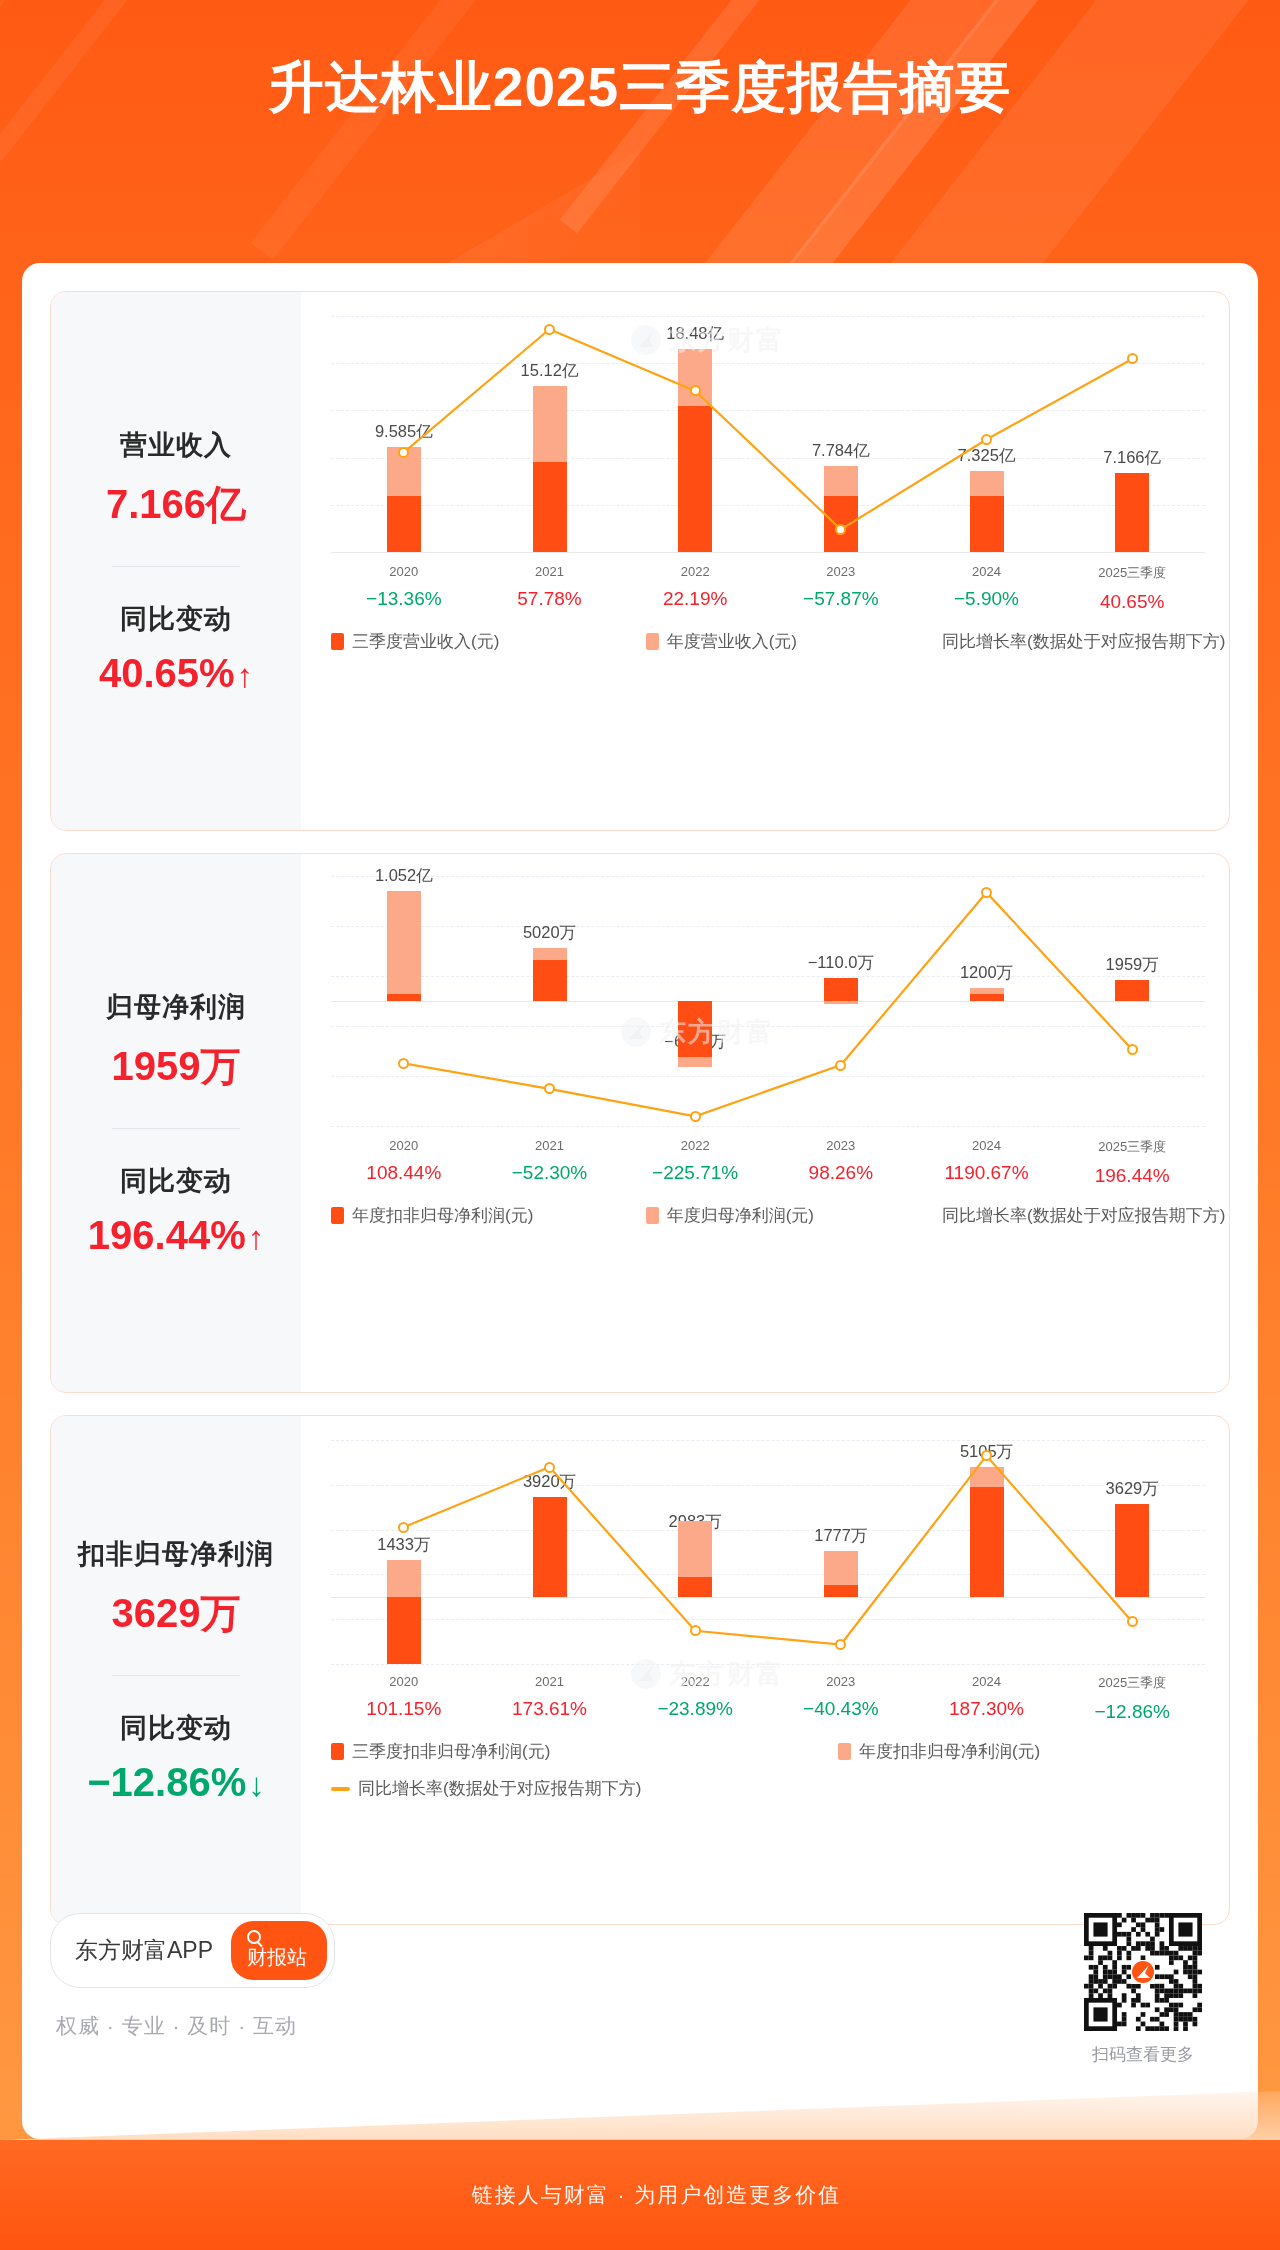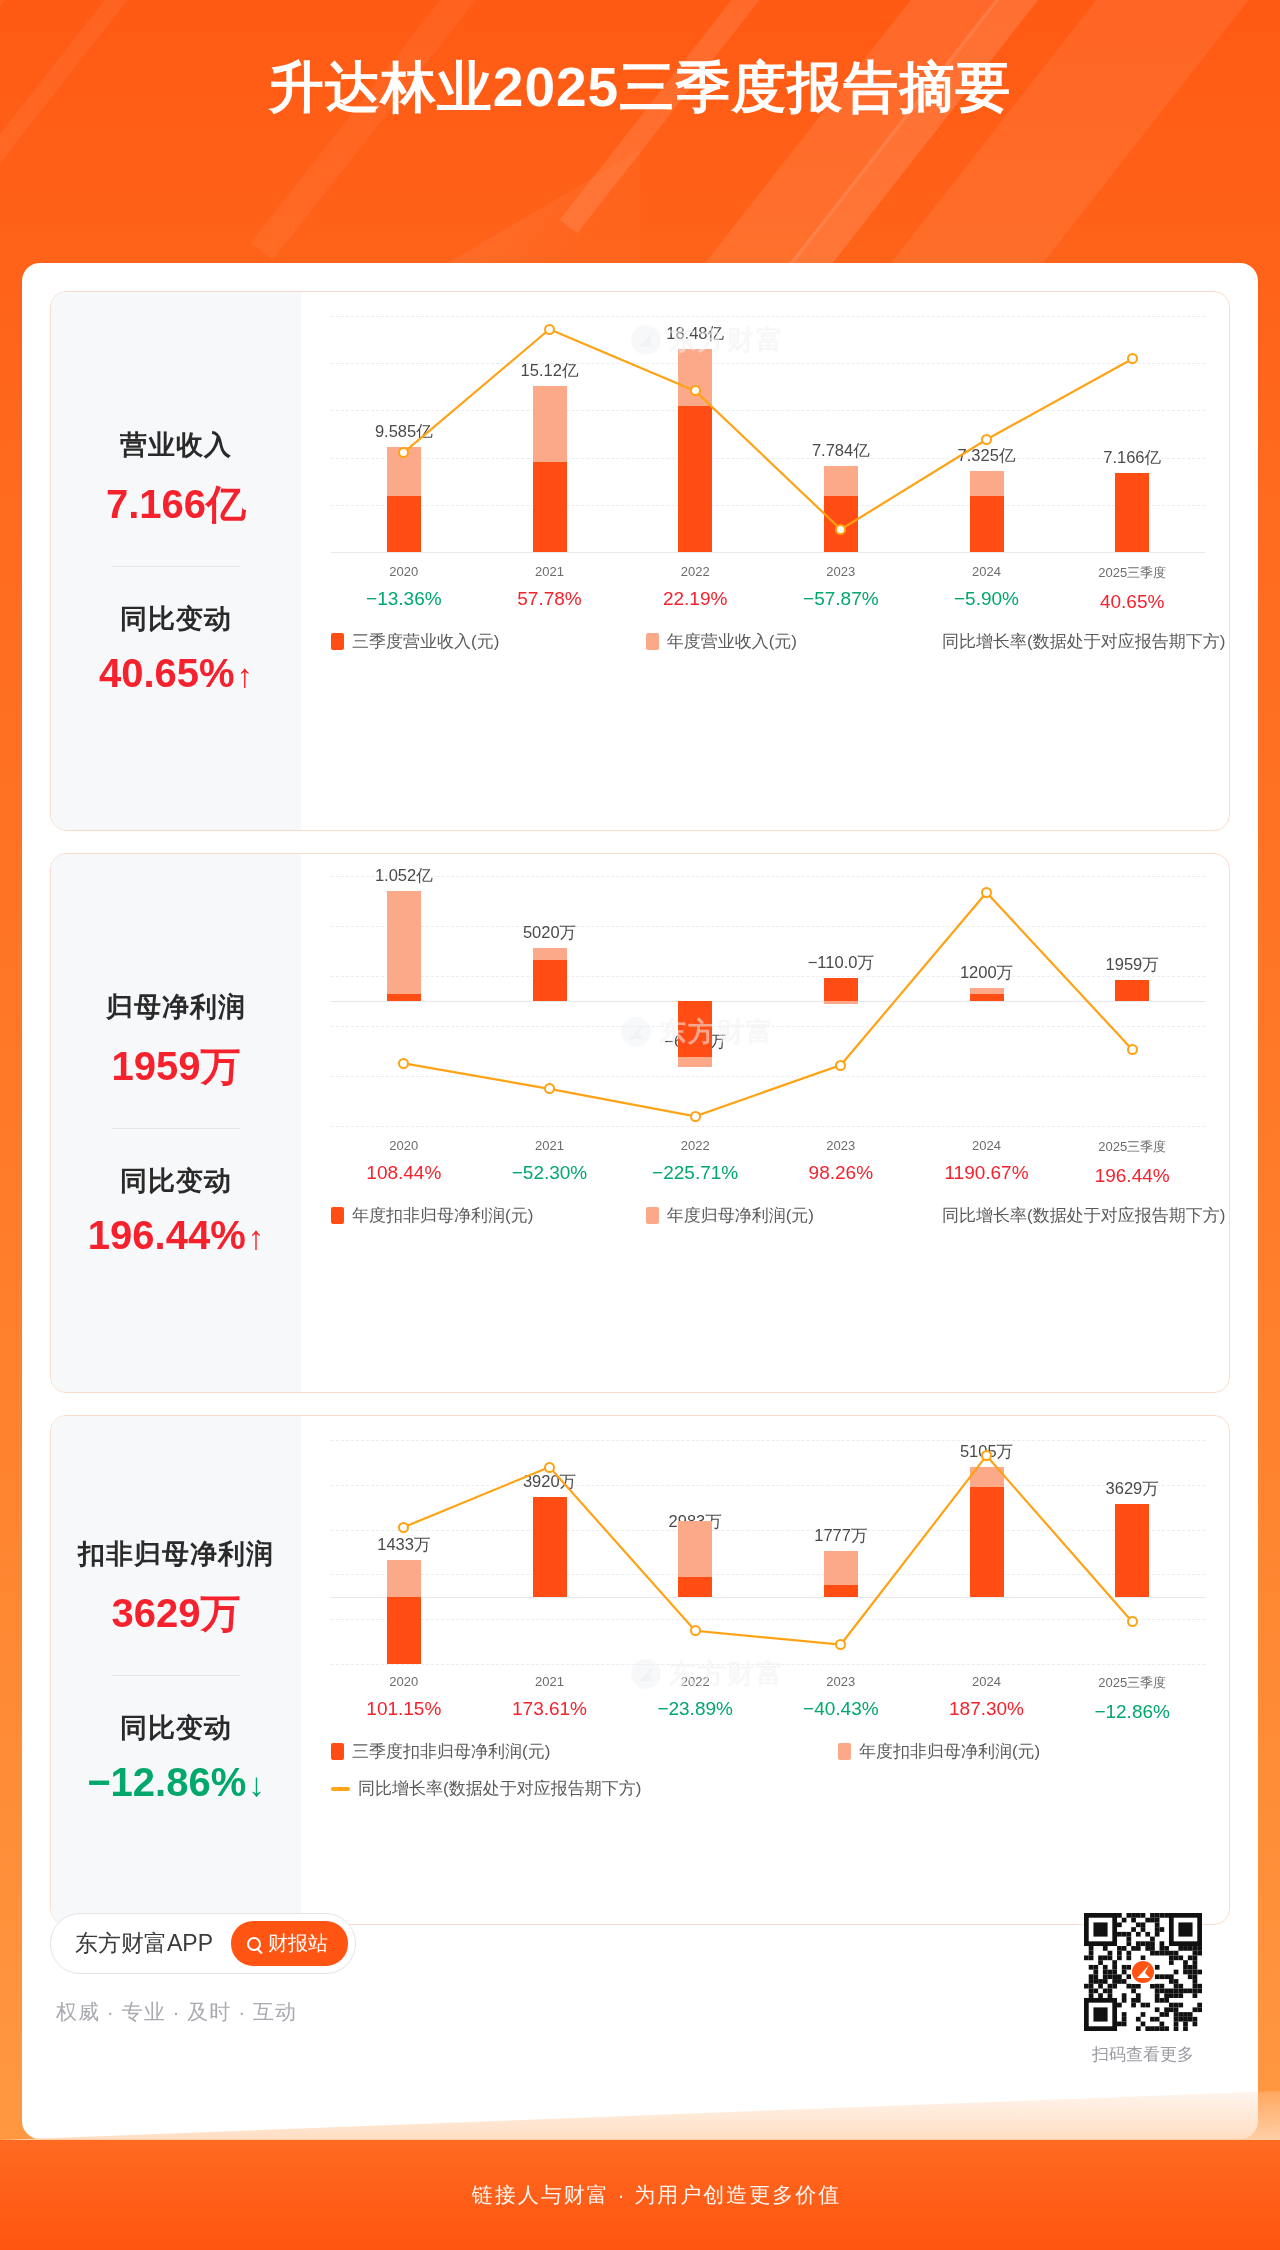--- a/index.html
+++ b/index.html
@@ -218,21 +218,21 @@
     background: #ffffff;
   }
   .app-name { font-size: 23px; color: #3A3A3A; margin-right: 18px; }
   .app-btn {
     background: #FF5412;
     color: #ffffff;
     border-radius: 22px;
     font-size: 20px;
     padding: 9px 20px 9px 16px;
     display: inline-flex;
-    align-items: center;
+    flex-direction: column;
   }
   .app-btn .mag {
     width: 14px; height: 14px;
     border: 2px solid #ffffff;
     border-radius: 50%;
     margin-right: 7px;
     position: relative;
   }
   .app-btn .mag::after {
     content: "";

